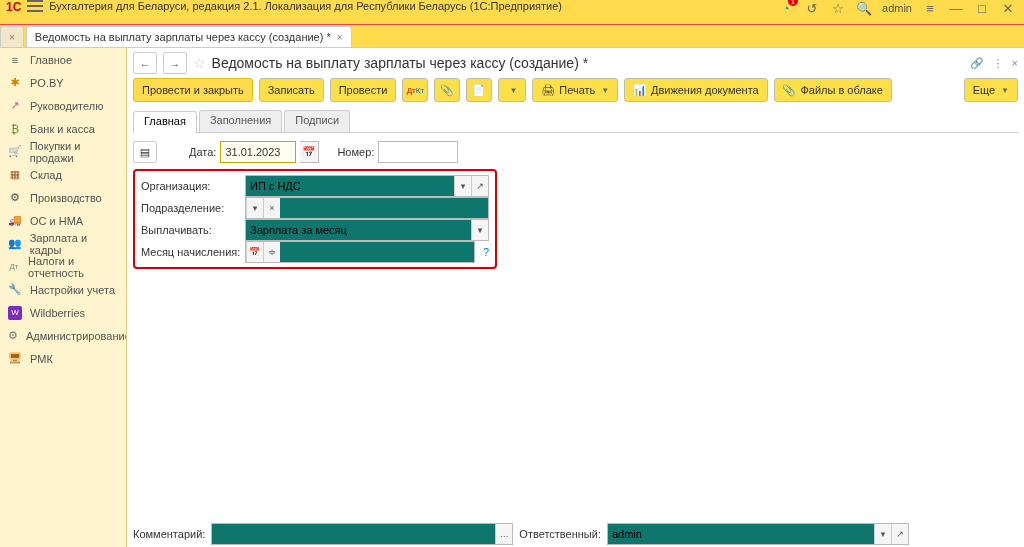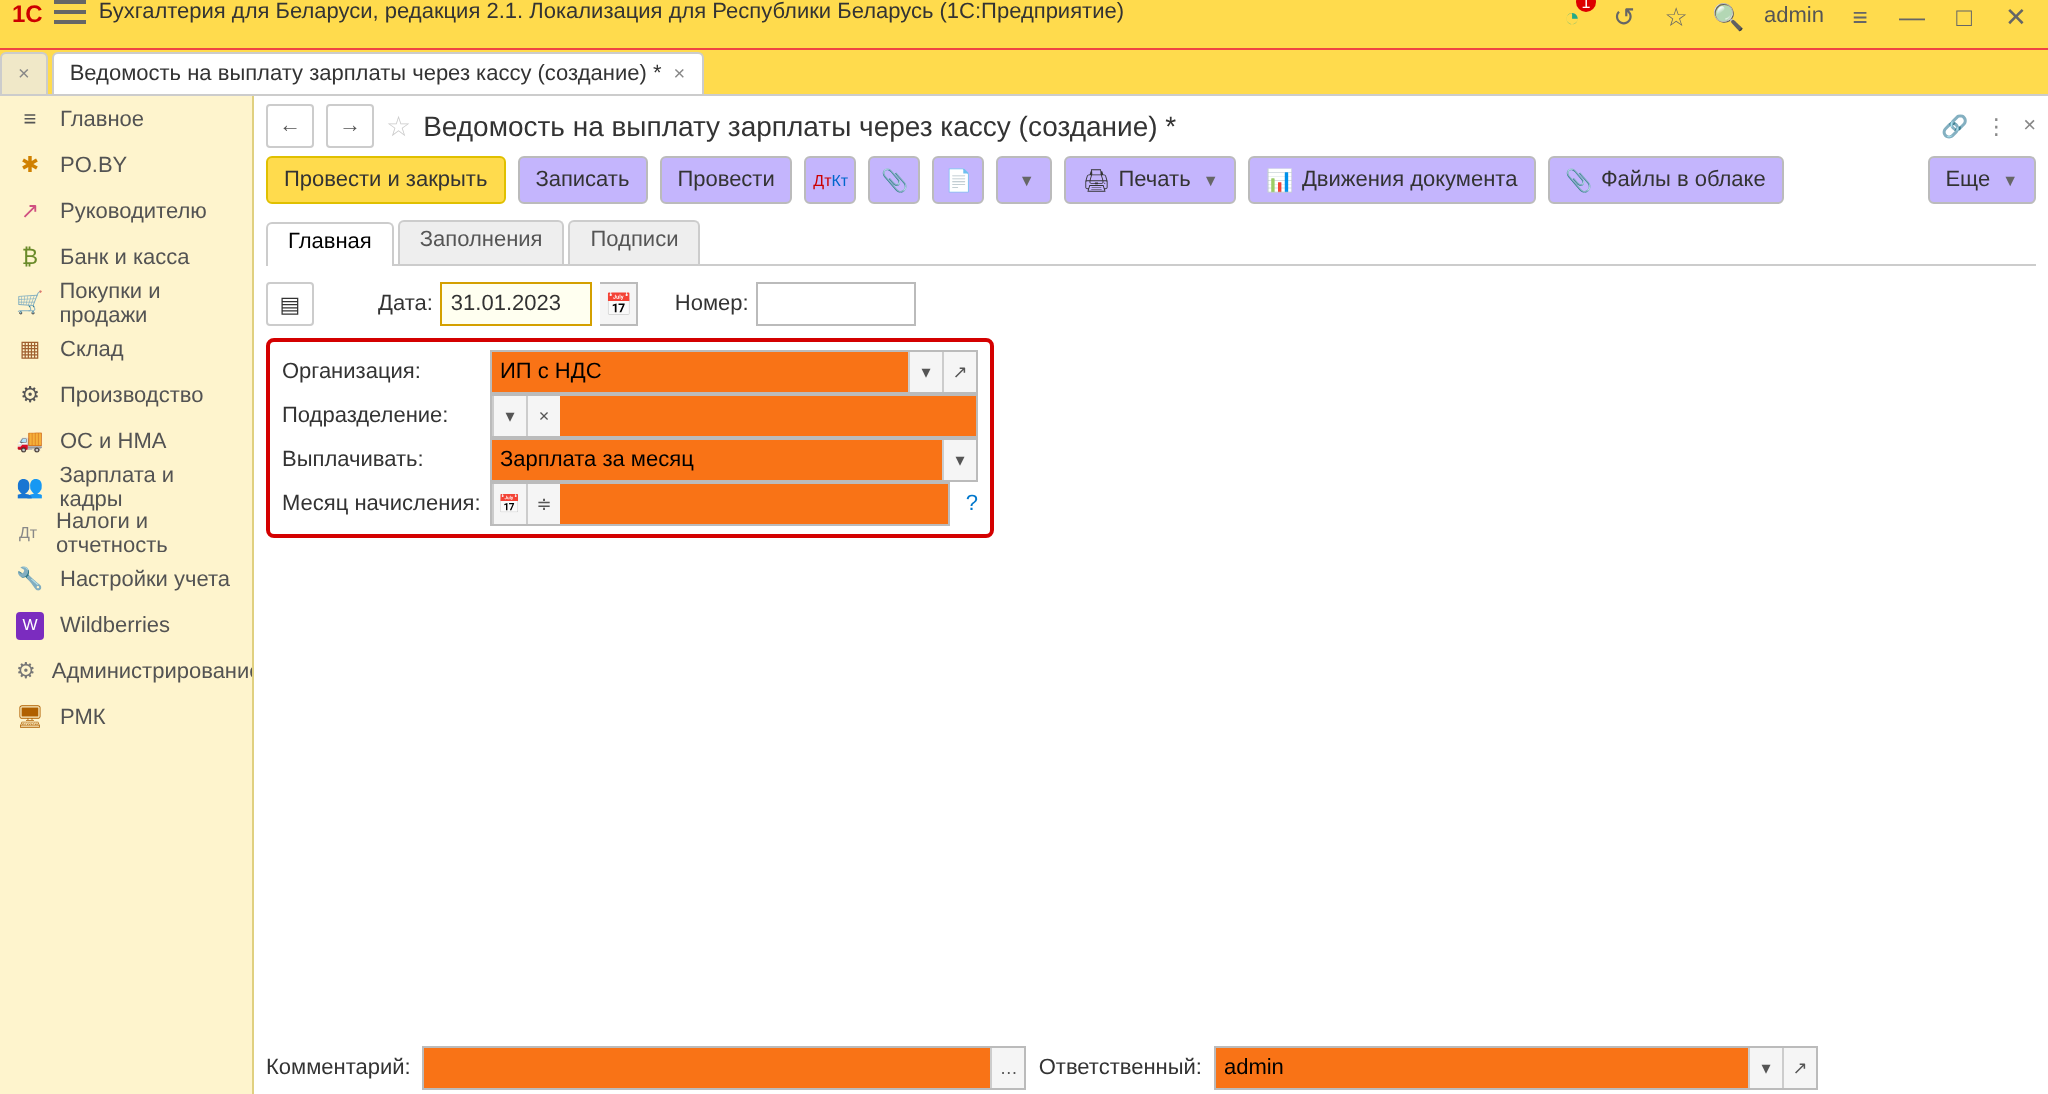--- a/index.html
+++ b/index.html
@@ -22,39 +22,39 @@
 .nav-item{display:flex;align-items:center;gap:8px;height:23px;padding:0 8px;color:#535353;cursor:pointer;font-size:11px}
 .nav-icon{width:14px;height:14px;display:flex;align-items:center;justify-content:center;font-size:11px}
 .content{flex:1;display:flex;flex-direction:column;background:#fff;padding:0 6px}
 .doc-head{display:flex;align-items:center;height:26px;gap:6px;margin-top:2px}
 .nav-btn{width:22px;height:20px;border:1px solid #ccc;background:#fff;border-radius:2px;cursor:pointer;display:flex;align-items:center;justify-content:center;font-size:11px;color:#555}
 .star{color:#ccc;font-size:14px}
 .doc-title{font-size:14px;color:#333}
 .doc-win-icons{margin-left:auto;display:flex;gap:8px;color:#888}
 .doc-win-icons span{cursor:pointer}
 .toolbar{display:flex;align-items:flex-start;height:28px;gap:6px;margin:2px 0}
-.btn{height:22px;padding:0 8px;border:1px solid #bbb;border-radius:3px;background:#c4b5fd;cursor:pointer;display:flex;align-items:center;font-size:11px;color:#333;gap:4px}
+.btn{height:22px;padding:0 8px;border:1px solid #bbb;border-radius:3px;background:#fde047;cursor:pointer;display:flex;align-items:center;font-size:11px;color:#333;gap:4px}
 .btn.primary{background:#ffdb4d;border-color:#e0c000;font-weight:normal}
 .btn.icon-only{width:24px;padding:0;justify-content:center}
 .dropdown-arrow{font-size:8px;color:#666;margin-left:2px}
 .more-btn{margin-left:auto}
 .sub-tabs{display:flex;height:22px;border-bottom:1px solid #ccc;margin-top:2px}
 .sub-tab{padding:3px 10px;border:1px solid #ccc;border-bottom:none;background:#eee;border-radius:3px 3px 0 0;margin-right:2px;cursor:pointer;color:#555}
 .sub-tab.active{background:#fff;color:#000;position:relative;top:1px}
 .form-area{padding:6px 0}
 .row1{display:flex;align-items:center;height:26px;gap:4px}
 .square-btn{width:22px;height:20px;border:1px solid #ccc;background:#fff;border-radius:2px;cursor:pointer;display:flex;align-items:center;justify-content:center}
 .lbl{color:#333;font-size:11px}
 .input{height:20px;border:1px solid #bbb;padding:0 4px;font-size:11px;color:#333;background:#fff}
 .input.date{width:66px;border-color:#d4a000;background:#fffff0}
 .cal-btn{width:18px;height:20px;border:1px solid #bbb;border-left:none;background:#f5f5f5;cursor:pointer;display:flex;align-items:center;justify-content:center}
 .redbox{border:2px solid #d40000;border-radius:4px;padding:4px 6px;margin-top:4px;width:348px}
 .form-row{display:flex;align-items:center;height:22px;gap:4px}
 .form-lbl{width:100px;color:#333}
-.combo{flex:1;height:20px;border:1px solid #bbb;display:flex;align-items:center;background:#f97316}
+.combo{flex:1;height:20px;border:1px solid #bbb;display:flex;align-items:center;background:#0f766e}
 .combo input{border:none;flex:1;padding:0 4px;font-size:11px;background:transparent}
 .combo .cb-btn{width:16px;height:100%;border-left:1px solid #ccc;background:#f5f5f5;display:flex;align-items:center;justify-content:center;font-size:9px;color:#555;cursor:pointer}
 .month-input{width:100px}
 .help-q{color:#0077cc;margin-left:4px;cursor:pointer}
 .footer{margin-top:auto;display:flex;align-items:center;height:30px;gap:6px;border-top:0px solid #eee;padding-top:4px}
 .footer .combo{max-width:300px}
 .footer-lbl{color:#333}
 .resp-combo{width:250px}
 </style>
 </head>

